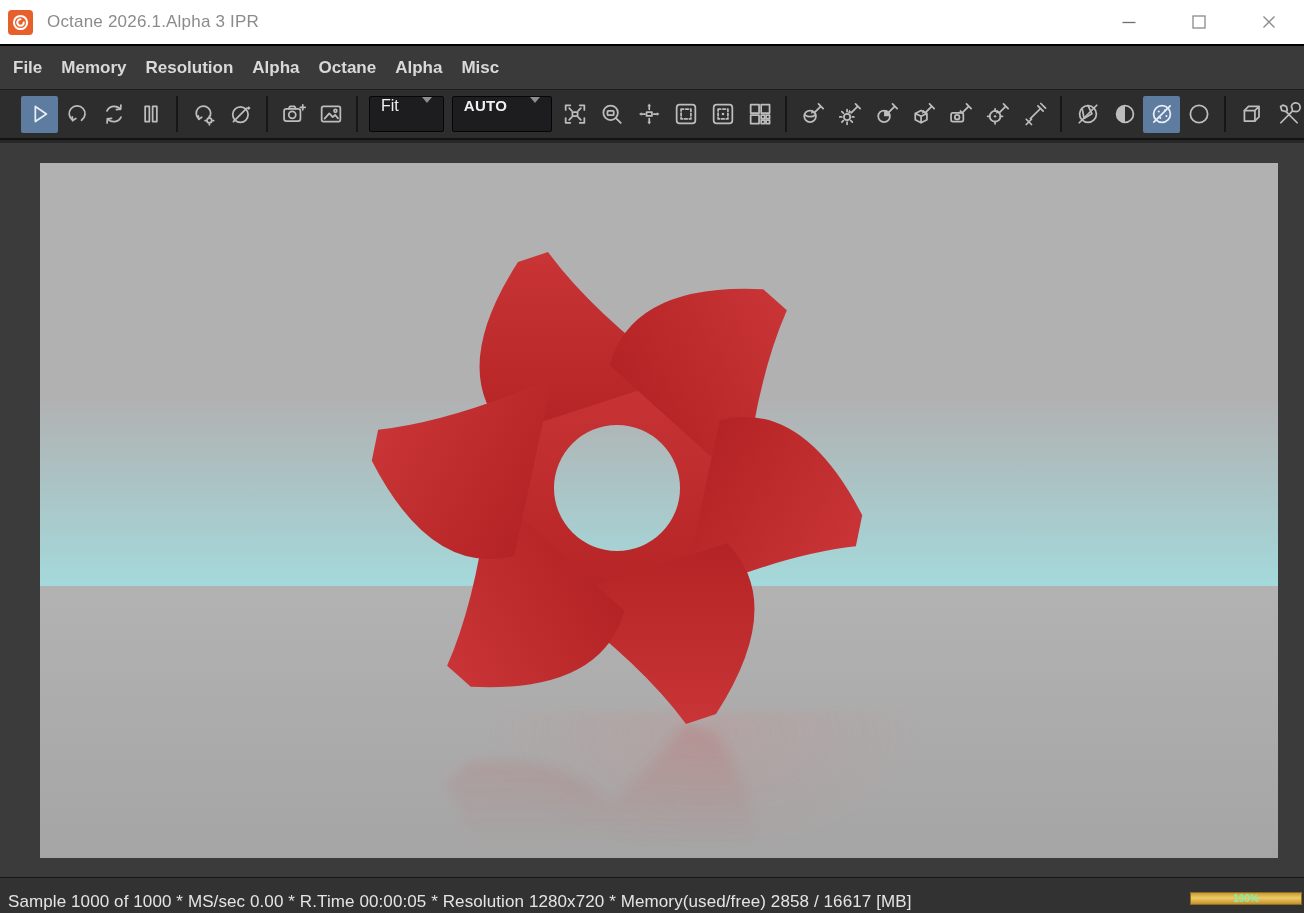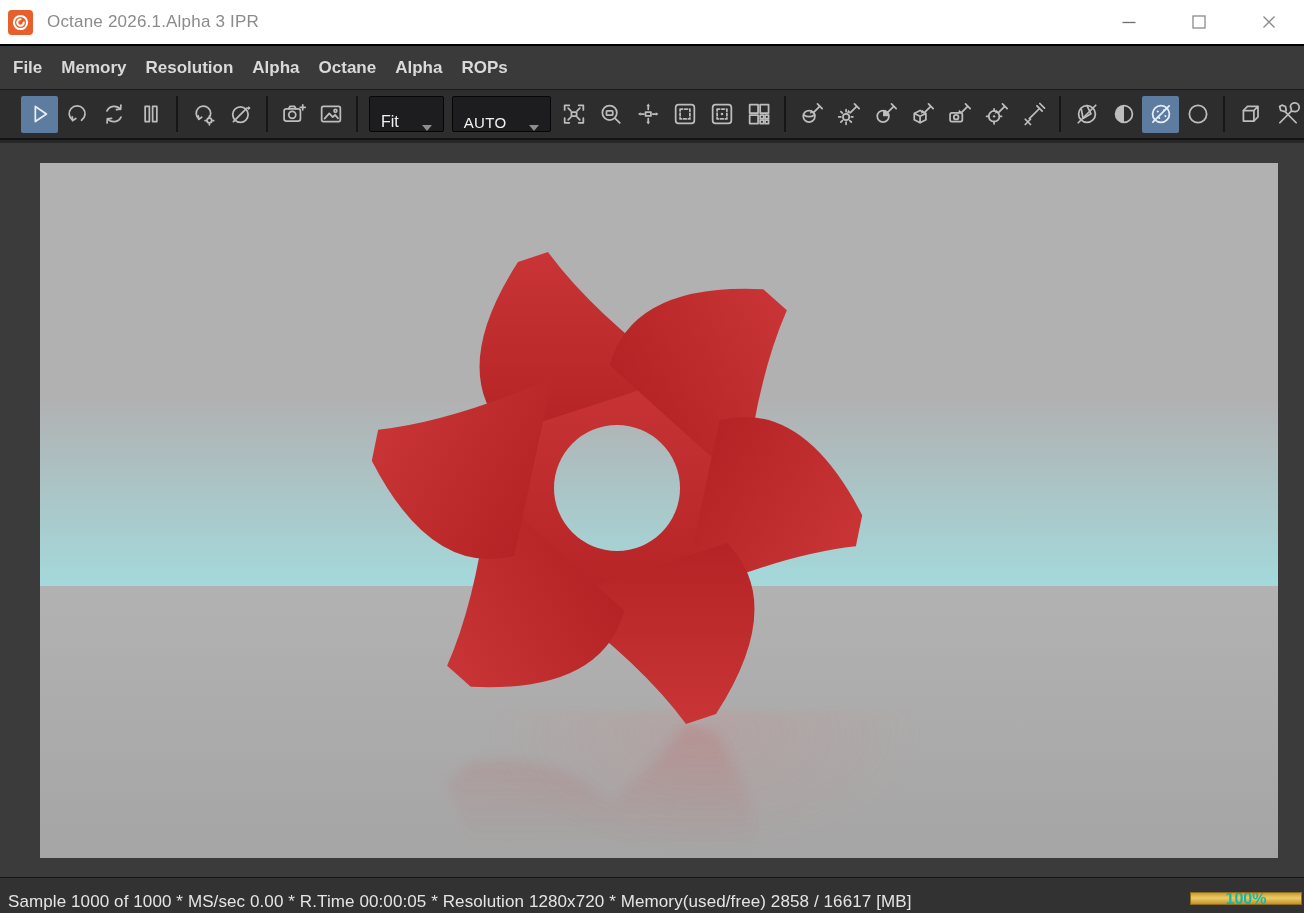--- a/index.html
+++ b/index.html
@@ -16,41 +16,41 @@
   .win-btn{width:70px;height:100%;display:flex;align-items:center;justify-content:center;color:#6e6e6e;cursor:default;}
   .black-strip{height:2px;background:#000;}
   
   .menubar{height:43px;background:#3a3a3a;border-bottom:1px solid #1c1c1c;display:flex;align-items:center;gap:15px;padding-left:11px;}
   .menu-item{font-size:17px;color:#d9d9d9;padding:2px 2px;cursor:default;font-weight:bold;}
   
   .toolbar{height:48px;background:#2d2d2d;border-bottom:2px solid #131313;display:flex;align-items:center;padding-left:21px;overflow:hidden;white-space:nowrap;}
   .tb-btn{width:37px;height:37px;flex:0 0 auto;display:flex;align-items:center;justify-content:center;border-radius:2px;color:#bdbdbd;background:transparent;border:none;padding:0;}
   .tb-btn.active{background:#5d7ca0;color:#e8eef5;}
   .tb-sep{width:2px;height:36px;background:#161616;margin:0 7px;flex:0 0 auto;}
-  .tb-dd{height:34px;flex:0 0 auto;background:#1d1d1f;border:1px solid #060606;border-radius:2px;display:flex;align-items:flex-end;justify-content:center;gap:23px;color:#f0f0f0;font-size:16px;margin:0 4px;padding:0 11px;min-width:48px;cursor:default;}
-  .tb-dd.bold{font-weight:normal;font-size:15px;letter-spacing:.3px;}
+  .tb-dd{height:34px;flex:0 0 auto;background:#1d1d1f;border:1px solid #060606;border-radius:2px;display:flex;align-items:flex-start;justify-content:center;gap:23px;color:#f0f0f0;font-size:16px;margin:0 4px;padding:0 11px;min-width:48px;cursor:default;}
+  .tb-dd.bold{font-weight:bold;font-size:15px;letter-spacing:.3px;}
   .tb-dd .caret{width:0;height:0;border-left:5px solid transparent;border-right:5px solid transparent;border-top:6px solid #8d8d8d;}
   
   .viewport{height:737px;background:#3b3b3b;border-top:3px solid #272727;position:relative;box-sizing:border-box;}
   .render{position:absolute;left:40px;top:20px;width:1238px;height:695px;overflow:hidden;}
   .sky{height:423px;background:linear-gradient(180deg,var(--sky-gray) 0%,var(--sky-gray) 56%,var(--horizon-cyan) 100%);}
   .floor{height:272px;background:linear-gradient(180deg,var(--floor-light) 0%,var(--floor-dark) 100%);}
   .contact-glow{position:absolute;left:430px;top:548px;width:470px;height:150px;
     background:radial-gradient(ellipse at 50% 15%,rgba(205,135,135,.22),transparent 65%);filter:blur(3px);}
   .spinner{position:absolute;left:317px;top:65px;width:520px;height:520px;}
   .reflection-clip{position:absolute;left:317px;top:561px;width:520px;height:134px;overflow:hidden;
     -webkit-mask-image:linear-gradient(180deg,rgba(0,0,0,.9),rgba(0,0,0,0) 92%);
     mask-image:linear-gradient(180deg,rgba(0,0,0,.9),rgba(0,0,0,0) 92%);}
   .reflection-clip svg{position:absolute;left:0;top:-24px;transform:scaleY(-1);opacity:.16;filter:blur(6px);}
   
   .statusbar{height:48px;background:#323232;border-top:1px solid #161616;box-sizing:border-box;display:flex;align-items:center;padding-left:8px;position:relative;}
   .status-text{font-size:17px;color:#e4e4e4;letter-spacing:.1px;}
   .progress{position:absolute;right:2px;top:14px;width:112px;height:13px;box-sizing:border-box;border:1px solid #8f6d1d;overflow:hidden;background:#4a4a4a;}
   .progress-fill{position:absolute;left:0;top:0;bottom:0;background:linear-gradient(180deg,#c79a33 0%,#eecb66 45%,#c2922c 100%);}
-  .progress-label{position:relative;width:100%;text-align:center;font-size:16px;font-weight:bold;color:#14b8a6;line-height:11px;}
+  .progress-label{position:relative;width:100%;text-align:center;font-size:10px;font-weight:bold;color:#86efac;line-height:11px;}
 </style>
 </head>
 <body>
 
 <div class="titlebar">
   <svg class="app-logo" viewBox="0 0 24 24">
     <rect width="24" height="24" rx="3.5" fill="var(--accent-orange)"></rect>
     <circle cx="12" cy="12" r="6.3" fill="none" stroke="#fff" stroke-width="2"></circle>
     <path d="M12 12 m0,-3.1 a3.1 3.1 0 1 0 3.1 3.1" fill="none" stroke="#fff" stroke-width="2" stroke-linecap="round"></path>
   </svg>
@@ -75,21 +75,21 @@
 </div>
 <div class="black-strip"></div>
 
 <div class="menubar">
   <span class="menu-item">File</span>
   <span class="menu-item">Memory</span>
   <span class="menu-item">Resolution</span>
   <span class="menu-item">Alpha</span>
   <span class="menu-item">Octane</span>
   <span class="menu-item">Alpha</span>
-  <span class="menu-item">ROPs</span>
+  <span class="menu-item">Misc</span>
 </div>
 
 <div class="toolbar">
     <button class="tb-btn active">
       <svg viewBox="0 0 24 24" width="28" height="28" fill="none" stroke="currentColor" stroke-width="1.5" stroke-linecap="round" stroke-linejoin="round">
         <path d="M8 5.5 L17.5 12 L8 18.5 Z"></path>
       </svg>
     </button>
     <button class="tb-btn">
       <svg viewBox="0 0 24 24" width="28" height="28" fill="none" stroke="currentColor" stroke-width="1.5" stroke-linecap="round" stroke-linejoin="round">

